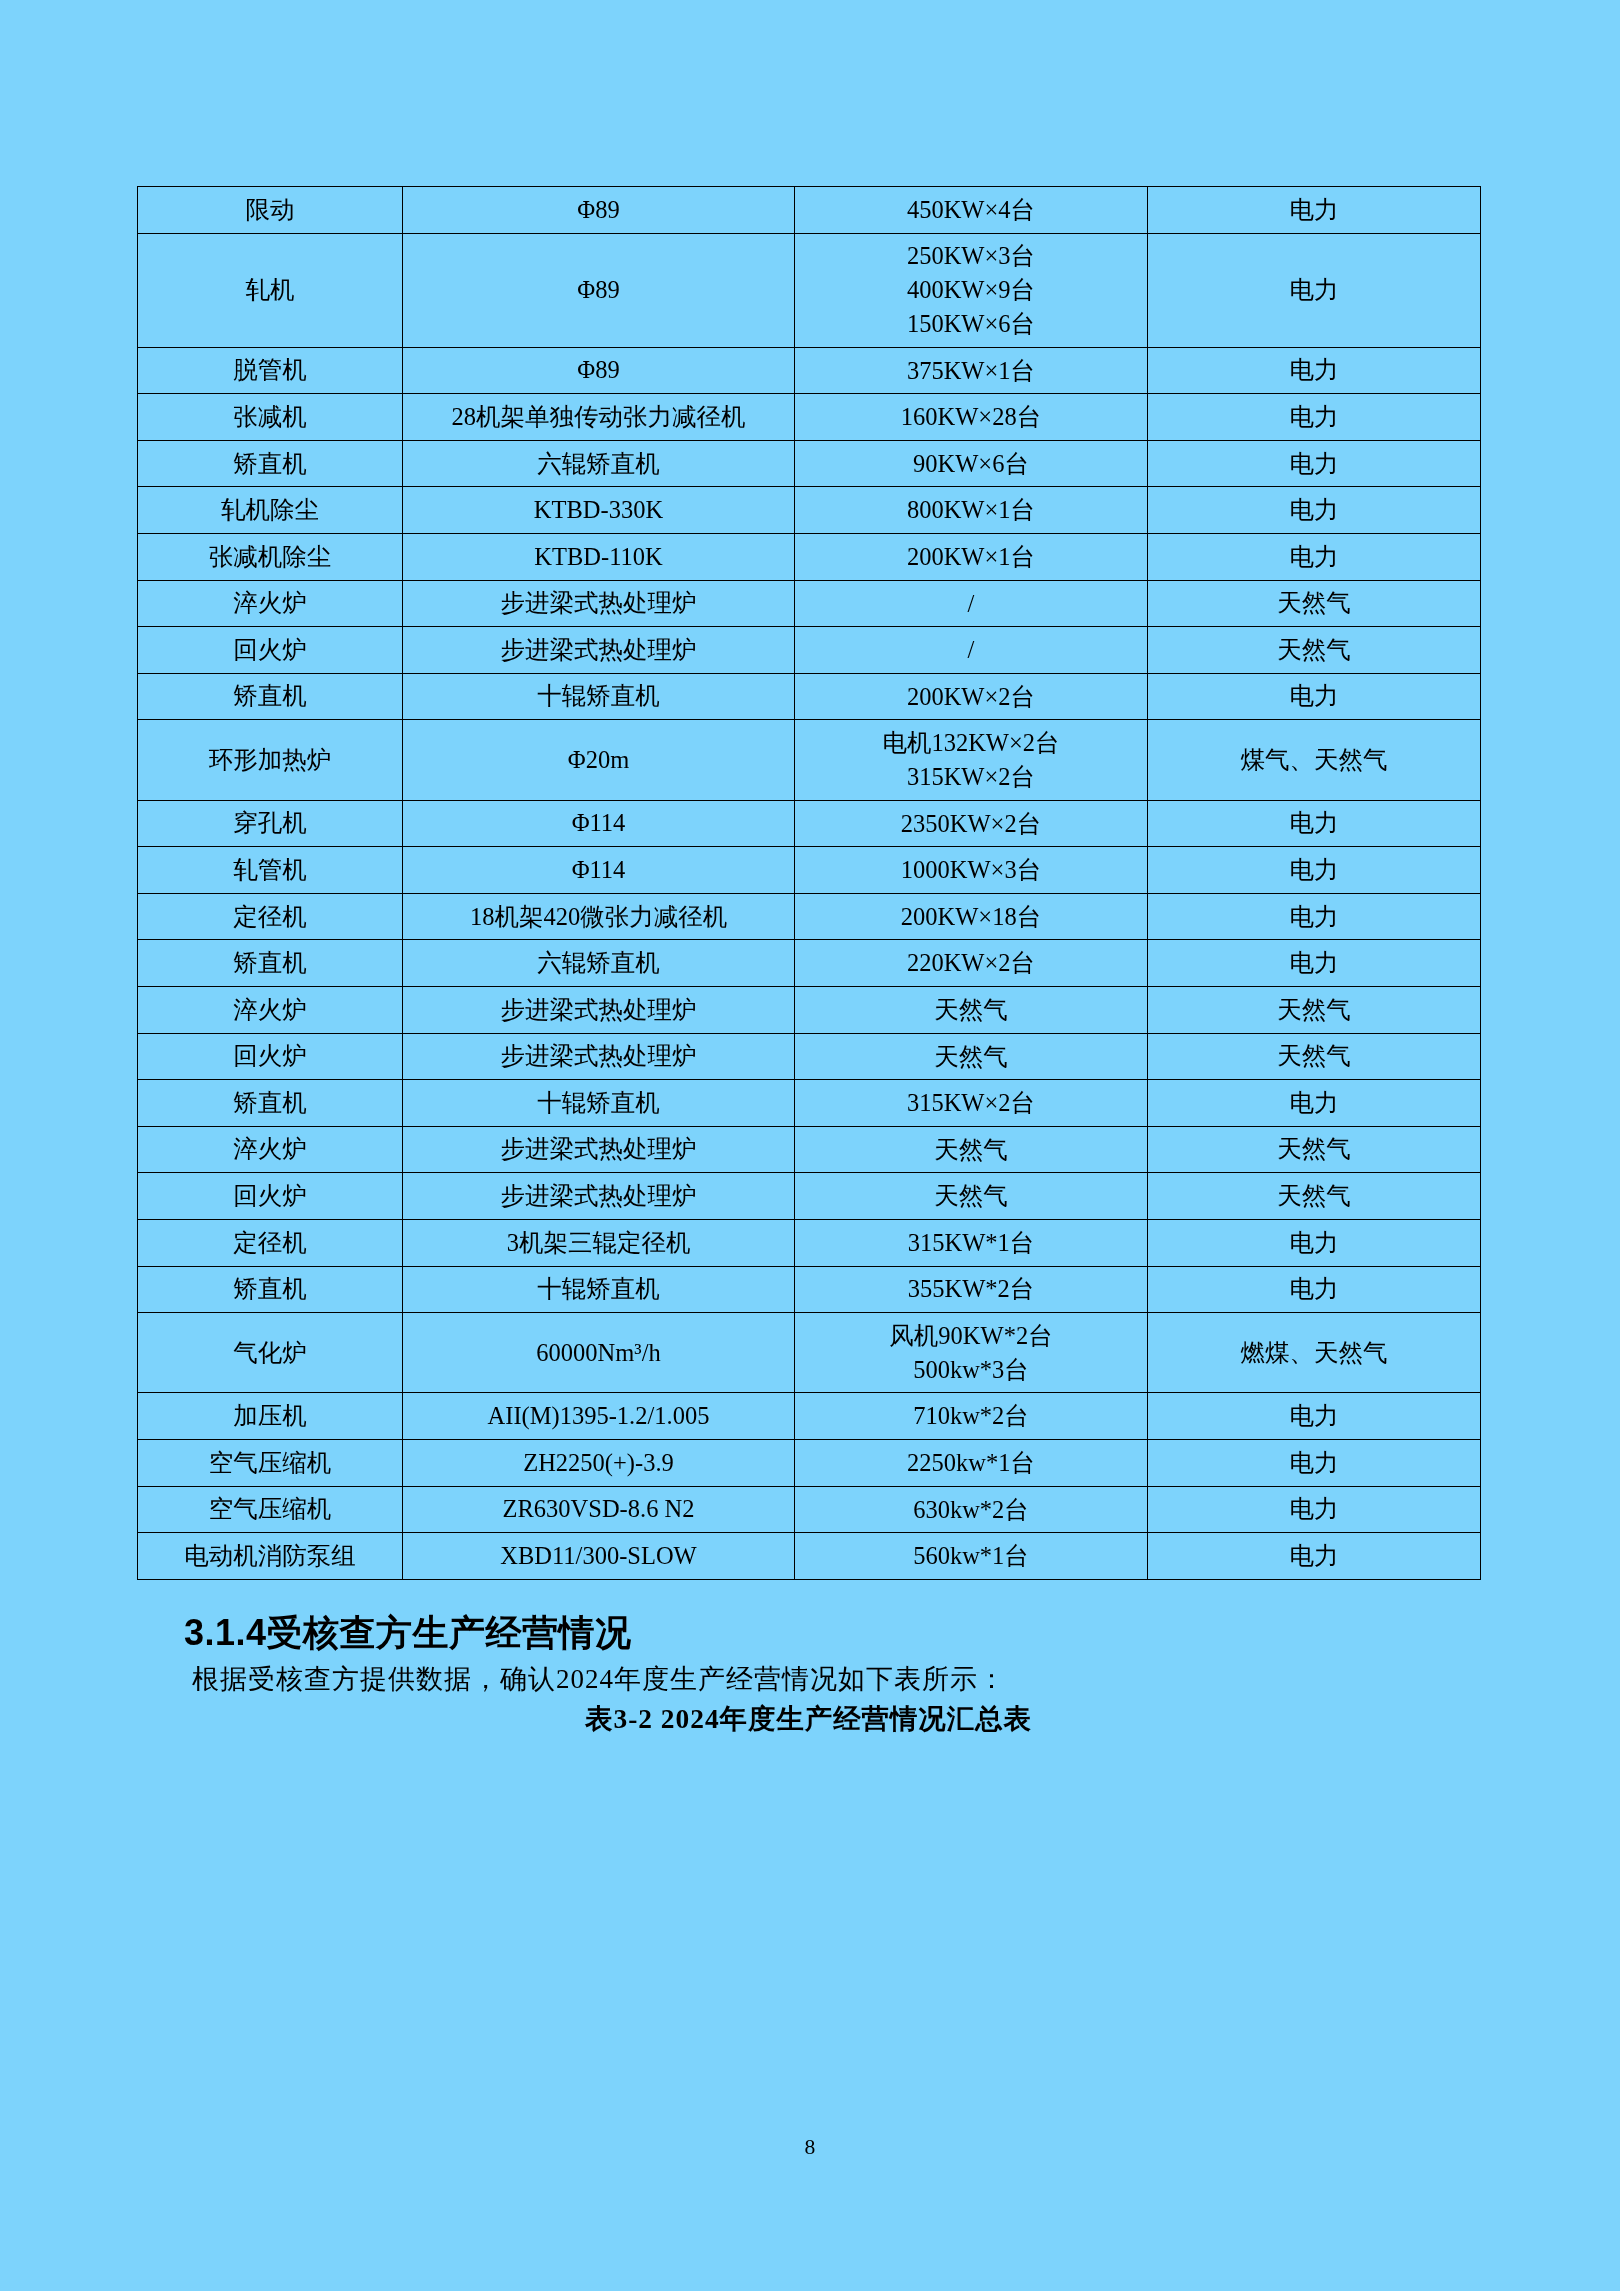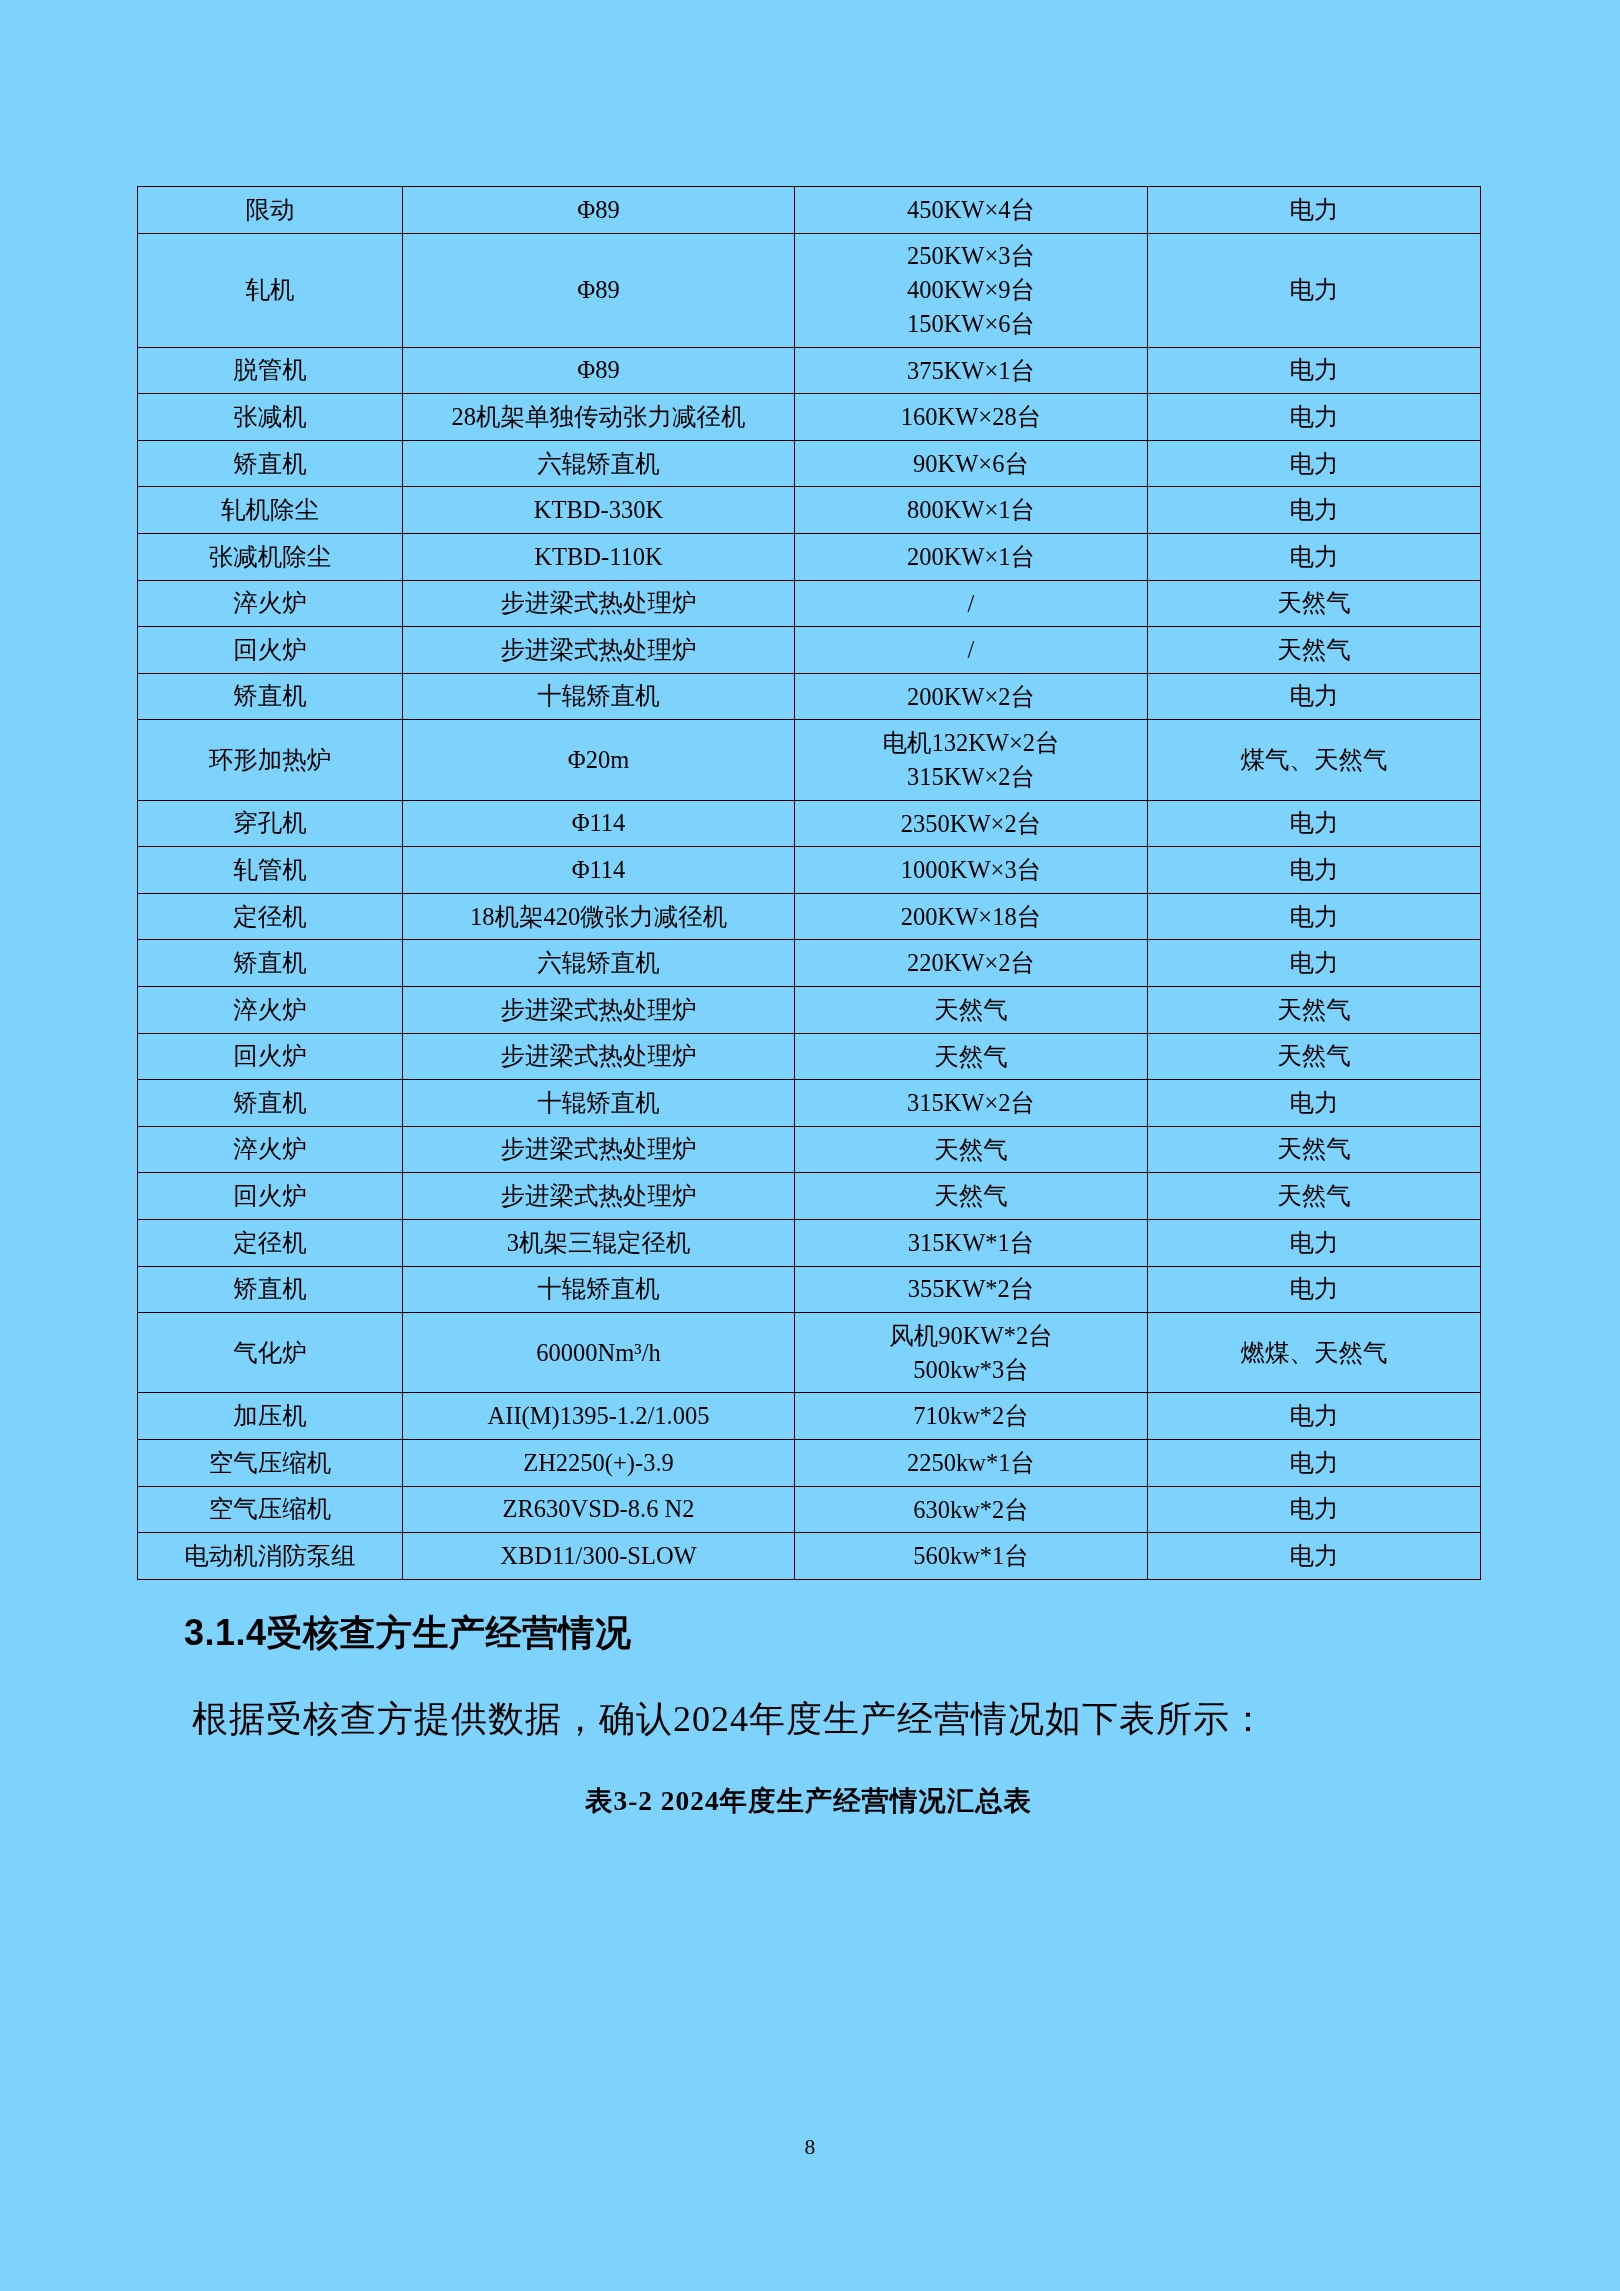--- a/index.html
+++ b/index.html
@@ -58,28 +58,26 @@
 
   .para-head {
     margin-top: 29px;
     font-size: 36px;
     font-weight: bold;
     font-family: Liberation Sans, sans-serif;
     text-indent: 47px;
     letter-spacing: 0.5px;
   }
   .para-body {
-    margin-top: 33px;
-    font-size: 36px;
+    font-size: 27px;
     text-indent: 55px;
     letter-spacing: 1px;
     line-height: 1.6;
   }
   .table-caption {
-    margin-top: 35px;
     font-size: 27.4px;
     font-weight: bold;
     text-align: center;
     letter-spacing: 1px;
   }
   .page-number {
     position: absolute;
     left: 0;
     right: 0;
     top: 2135px;

